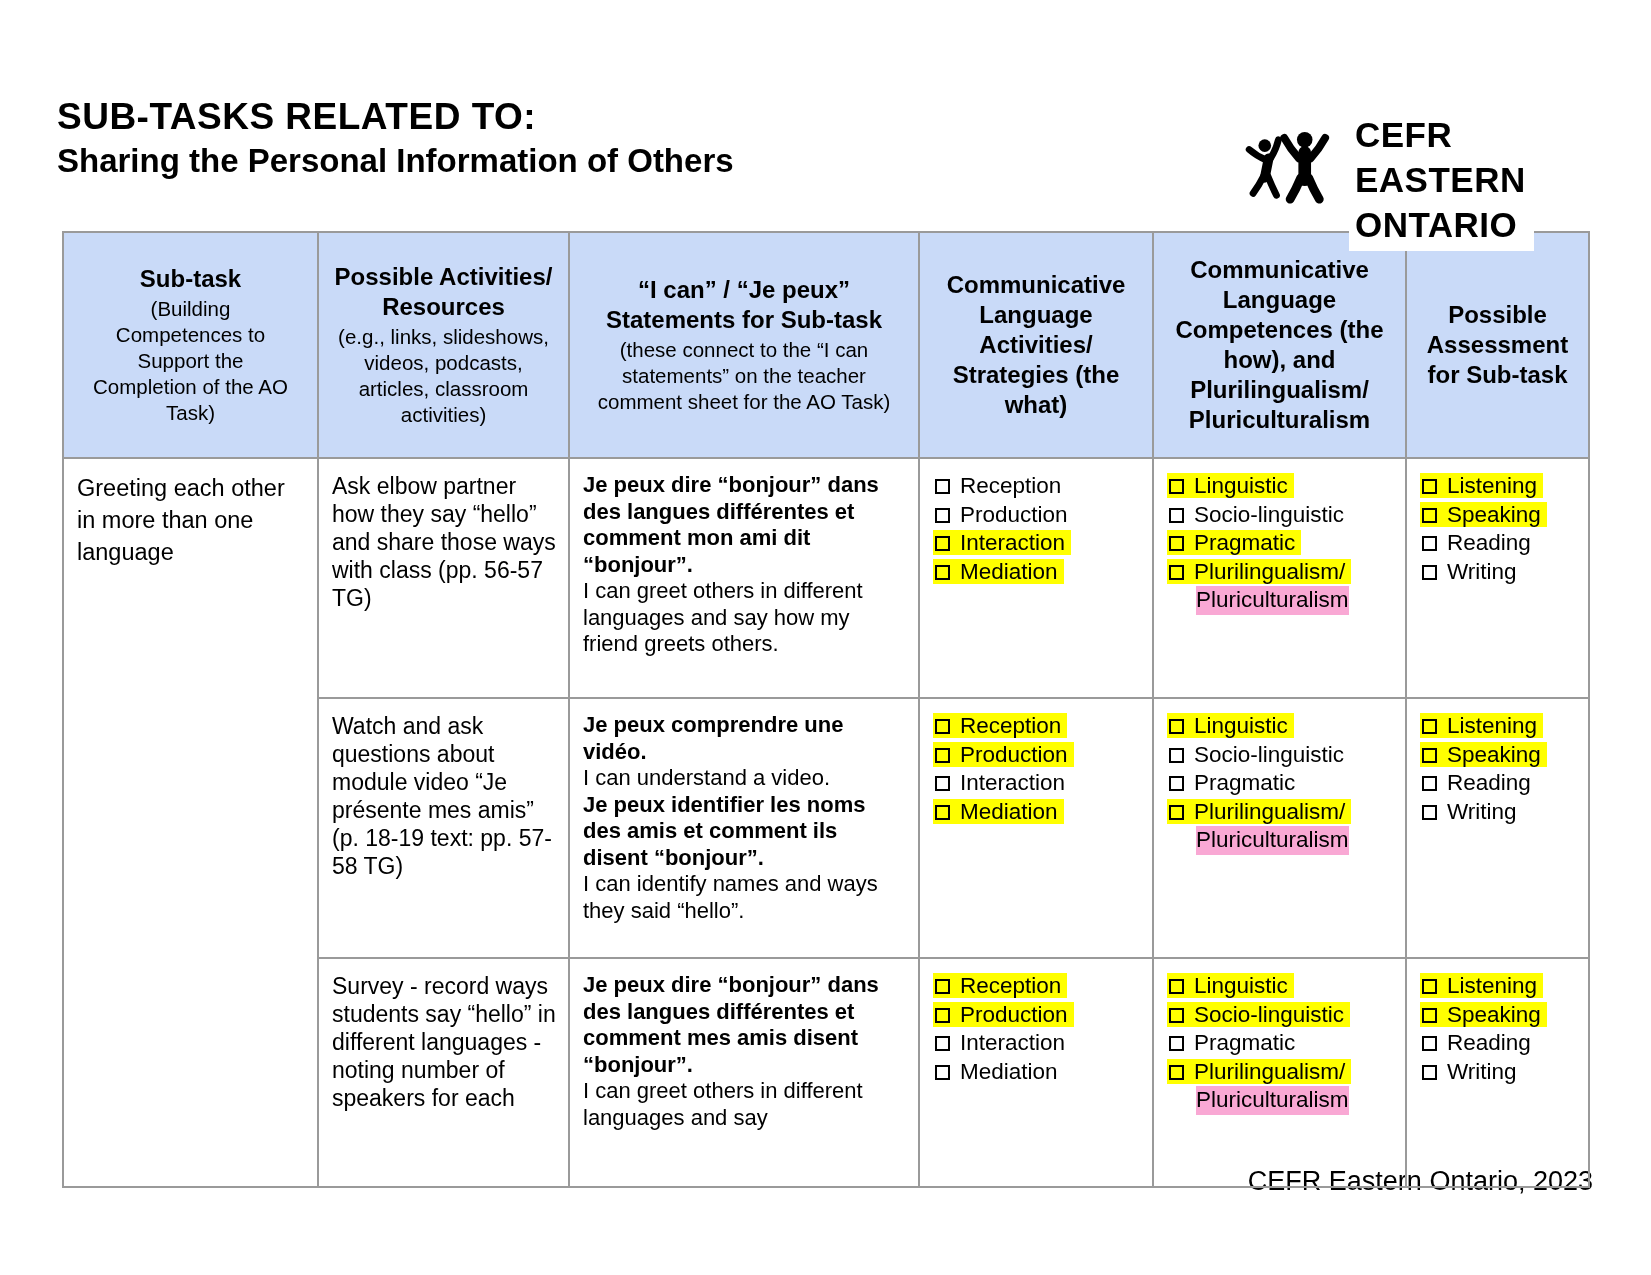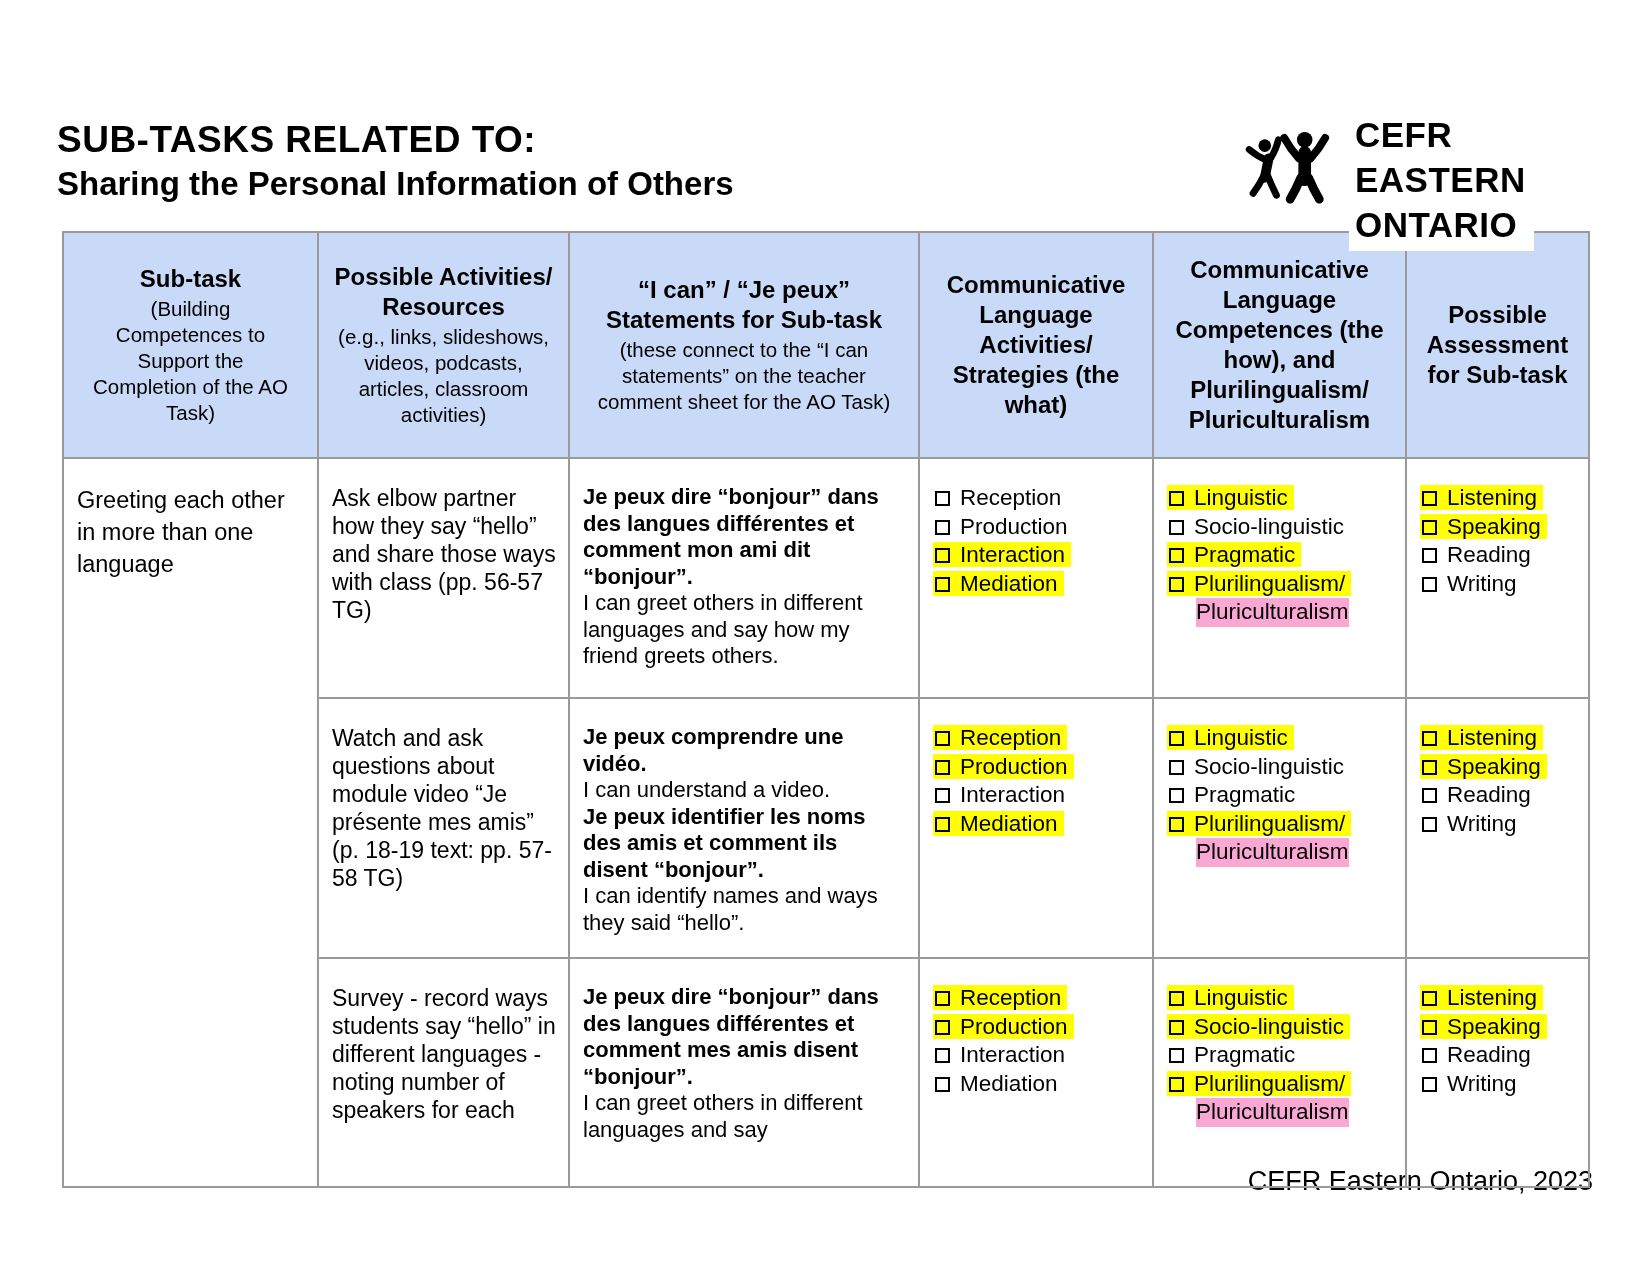--- a/index.html
+++ b/index.html
@@ -4,21 +4,21 @@
 <style>
   * { box-sizing: border-box; }
   html, body { margin:0; padding:0; }
   body {
     width:1651px; height:1275px; position:relative;
     background:#ffffff; color:#000;
     font-family:"Liberation Sans", sans-serif;
     overflow:hidden;
   }
   .page-title { position:absolute; left:57px; top:94px; }
-  .t1 { font-size:37px; font-weight:700; line-height:46px; letter-spacing:0.5px;margin-top:23px; }
+  .t1 { font-size:37px; font-weight:700; line-height:46px; letter-spacing:0.5px; }
   .t2 { font-size:33px; font-weight:700; line-height:42px; }
 
   .logo { position:absolute; left:1245px; top:86px; display:flex; align-items:center; z-index:5; }
   .logo-icon { width:98px; height:76px; flex:0 0 auto; }
   .logo-text {
     margin:26px 0 0 6px; font-size:35px; font-weight:700; line-height:45px;
     letter-spacing:0.5px; background:#ffffff; padding:0 8px 4px 6px; white-space:nowrap;
   }
 
   table.grid {
@@ -28,21 +28,21 @@
   .grid th, .grid td { border:2px solid #9a9a9a; }
   .grid th {
     background:#c9daf8; text-align:center; vertical-align:middle;
     padding:0 12px; font-weight:400;
   }
   .grid th.c0 { padding:4px 26px; }
   .h-title { font-size:24px; font-weight:700; line-height:30px; }
   .h-sub { font-size:20.5px; line-height:26px; margin-top:2px; }
   .h-sub:empty { display:none; }
 
-  .grid td { vertical-align:top; padding:25px 12px 6px 13px; font-size:23px; line-height:28px; }
+  .grid td { vertical-align:top; padding:13px 12px 6px 13px; font-size:23px; line-height:28px; }
   td.subtask-cell { font-size:23.5px; line-height:32px; }
   .stmt p { margin:0; font-size:22px; line-height:26.5px; }
   .stmt p.b { font-weight:700; }
 
   .cbi { font-size:22.5px; line-height:28.5px; }
   .cb {
     display:inline-block; width:15px; height:15px; border:2.5px solid #000;
     margin-right:10px; vertical-align:-1px; background:transparent;
   }
   .l1 { padding:0 6px 0 2px; }

